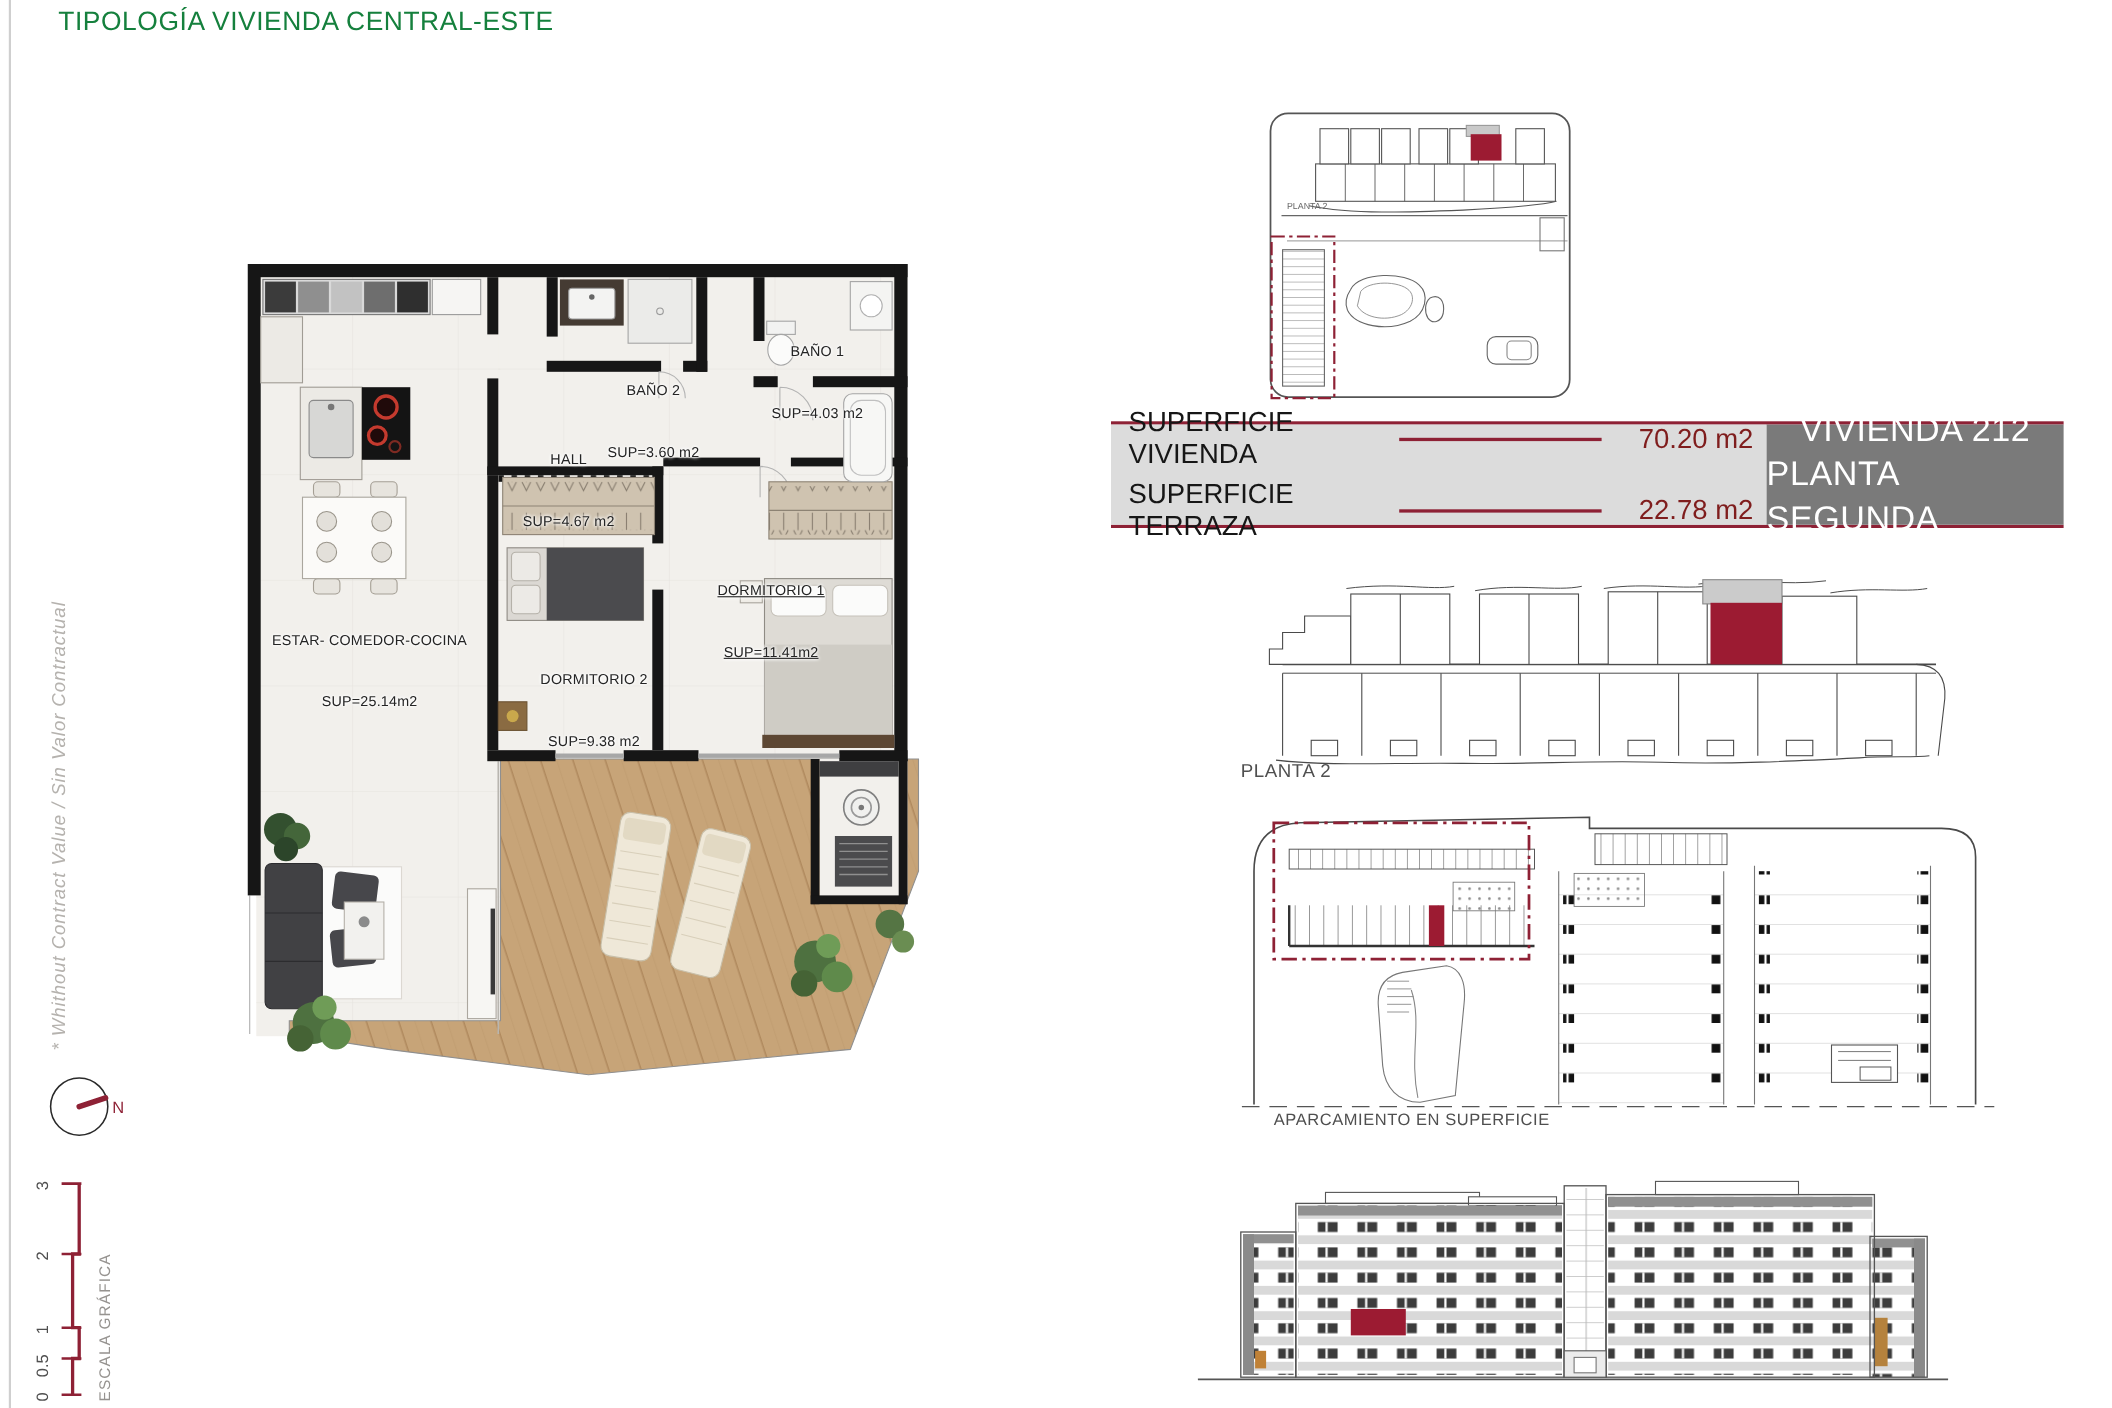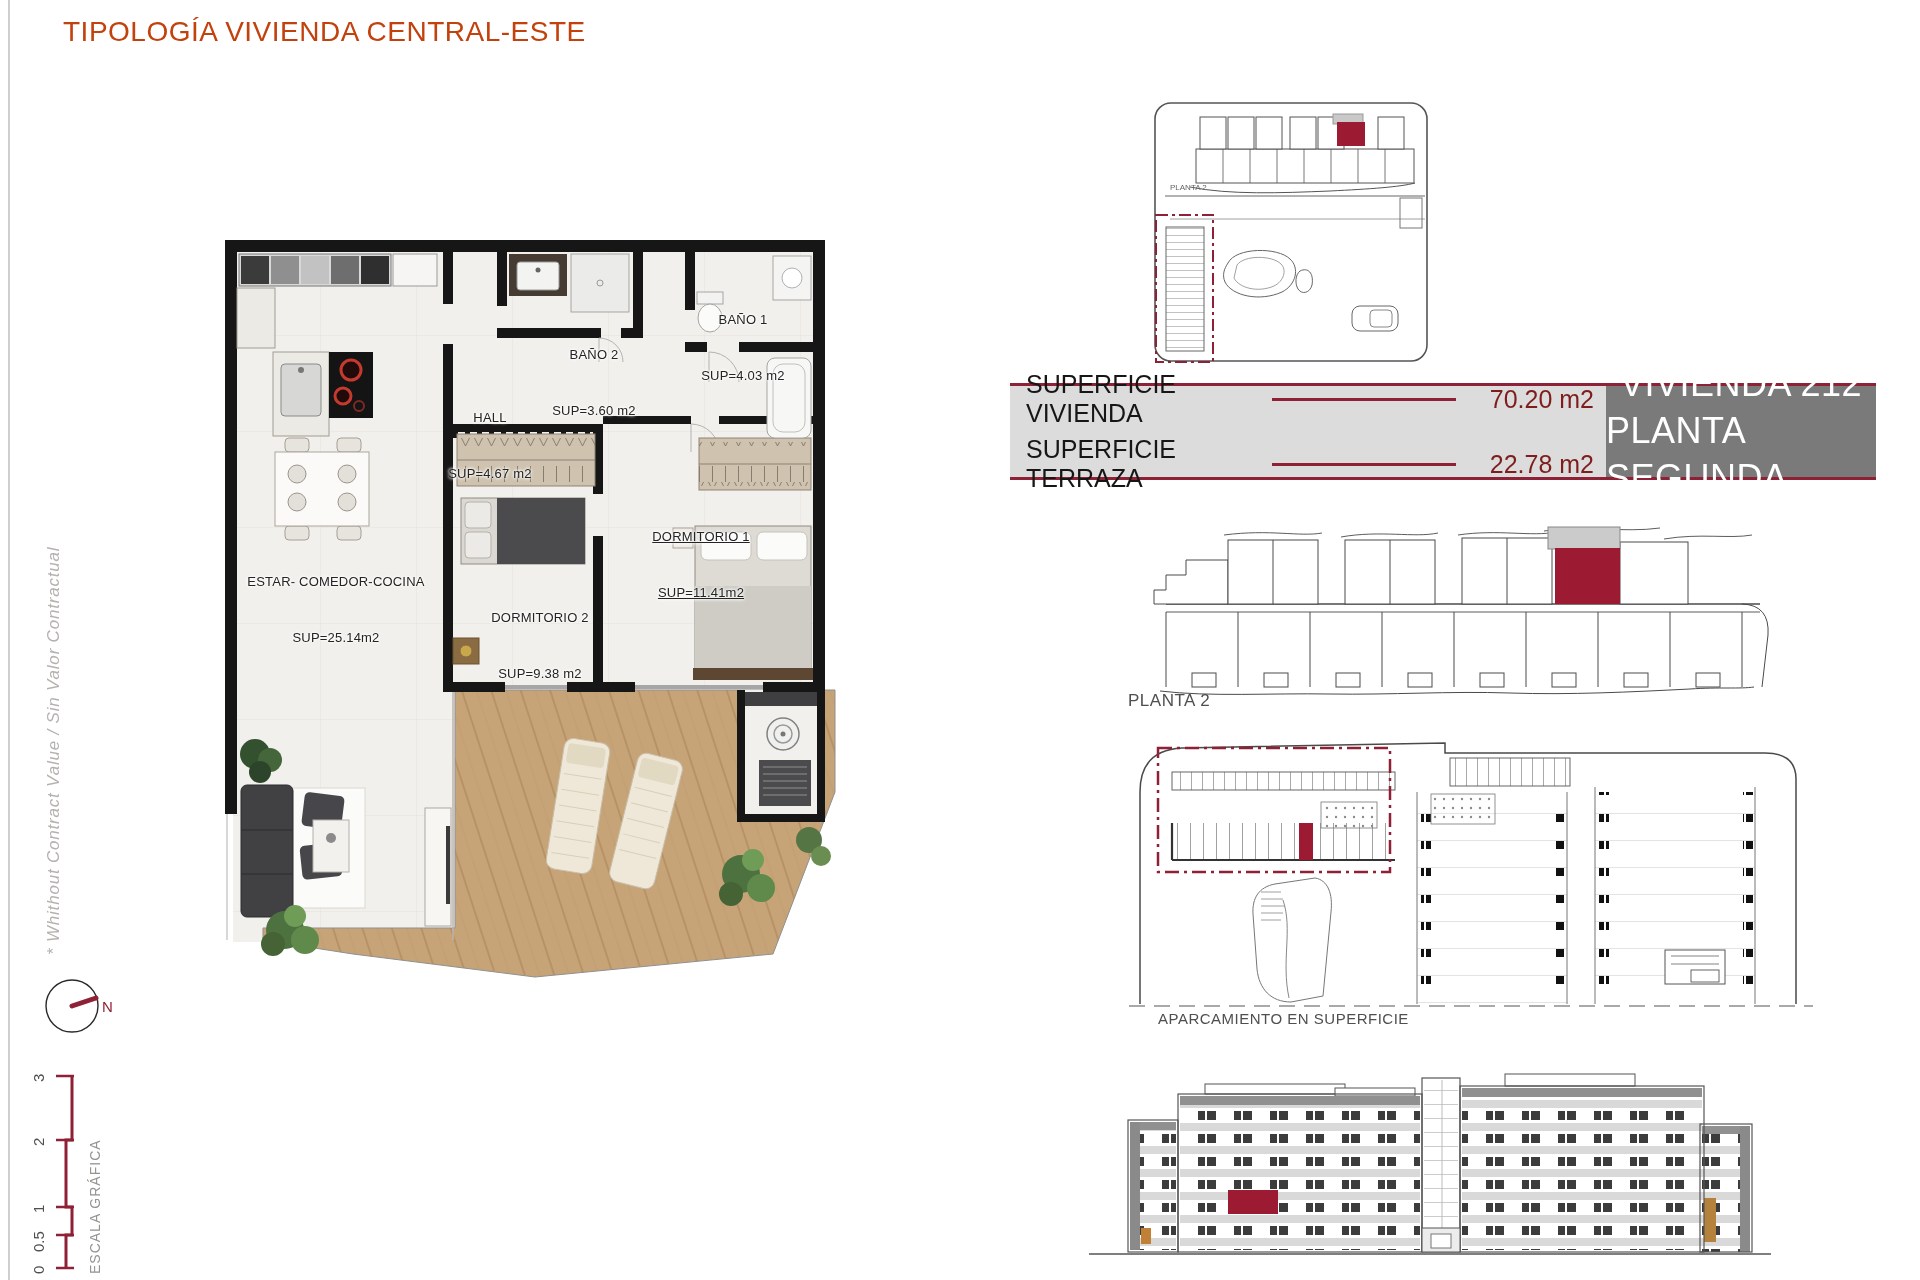--- a/index.html
+++ b/index.html
@@ -1,38 +1,38 @@
 <!DOCTYPE html>
 <html><head>
 <meta charset="utf-8">
 <style>
   html,body{margin:0;padding:0;background:#fff;}
   .sheet{position:relative;width:1920px;height:1280px;background:#fff;overflow:hidden;
          font-family:"Liberation Sans",sans-serif;}
   .left-rule{position:absolute;left:8px;top:0;width:2px;height:1280px;background:#cfcfcf;}
-  .title{position:absolute;left:53px;top:6px;margin:10px;font-size:28px;font-weight:400;
-         color:#c2410c;letter-spacing:.5px;}
+  .title{position:absolute;left:53px;top:6px;margin:0;font-size:24px;font-weight:400;
+         color:#15803d;letter-spacing:.5px;}
   .side-note{position:absolute;left:44px;top:955px;transform:rotate(-90deg);transform-origin:0 0;
          white-space:nowrap;font-style:italic;font-size:17px;color:#b5b2ae;letter-spacing:.8px;}
   .floorplan{position:absolute;left:225px;top:240px;width:620px;height:745px;}
   .room-label{position:absolute;text-align:center;font-size:13px;line-height:1.3;color:#242424;
          letter-spacing:.2px;text-shadow:0 0 3px #fff,0 0 3px #fff,0 0 4px #fff;}
   .room-label span{display:block;margin-top:39px;}
   .compass{position:absolute;left:40px;top:976px;width:80px;height:64px;}
   .scalebar{position:absolute;left:28px;top:1060px;width:110px;height:220px;}
   .summary-bar{position:absolute;left:1010px;top:383px;width:866px;height:97px;display:flex;
          border-top:3px solid #8E2135;border-bottom:3px solid #8E2135;box-sizing:border-box;}
   .summary-rows{flex:1;background:#dcdcdc;display:flex;flex-direction:column;justify-content:center;
          gap:7px;padding:0 12px 0 16px;}
   .srow{display:flex;align-items:center;}
   .slabel{width:238px;font-size:25px;color:#161616;}
   .sline{flex:1;height:3px;background:#8E2135;margin:0 18px 0 8px;}
   .svalue{width:120px;text-align:right;font-size:25px;color:#7f1d1d;}
   .unit-box{width:270px;background:#7A7A7A;color:#fff;display:flex;flex-direction:column;
-         align-items:center;justify-content:center;font-size:36px;line-height:1.3;letter-spacing:.5px;}
+         align-items:center;justify-content:center;font-size:31px;line-height:1.3;letter-spacing:.5px;}
   .siteplan{position:absolute;left:1140px;top:95px;width:300px;height:285px;}
   .planta2{position:absolute;left:1120px;top:505px;width:665px;height:215px;}
   .parking{position:absolute;left:1125px;top:732px;width:695px;height:305px;text-align:center;}
   .elevation{position:absolute;left:1085px;top:1062px;width:690px;height:200px;}
   .drawing-label{position:absolute;font-size:17px;color:#4f4f4f;letter-spacing:.5px;}
   .drawing-label.small{font-size:15px;}
   svg{display:block;}
 </style>
 </head>
 <body>
@@ -230,21 +230,21 @@
           <circle cx="48" cy="704" r="12" fill="#456335"></circle>
             <circle cx="70" cy="676" r="11" fill="#6f9c57"></circle>
         </g>
       </g>
     </svg>
 
     <div class="room-label" style="left:11px;top:295px;width:200px;">
       <span>ESTAR-  COMEDOR-COCINA</span>
       <span>SUP=25.14m2</span>
     </div>
-    <div class="room-label" style="left:185px;top:131px;width:160px;">
+    <div class="room-label" style="left:212px;top:131px;width:160px;">
       <span>HALL</span>
       <span>SUP=4.67  m2</span>
     </div>
     <div class="room-label" style="left:289px;top:68px;width:160px;">
       <span>BAÑO  2</span>
       <span>SUP=3.60  m2</span>
     </div>
     <div class="room-label" style="left:438px;top:33px;width:160px;">
       <span>BAÑO  1</span>
       <span>SUP=4.03  m2</span>

